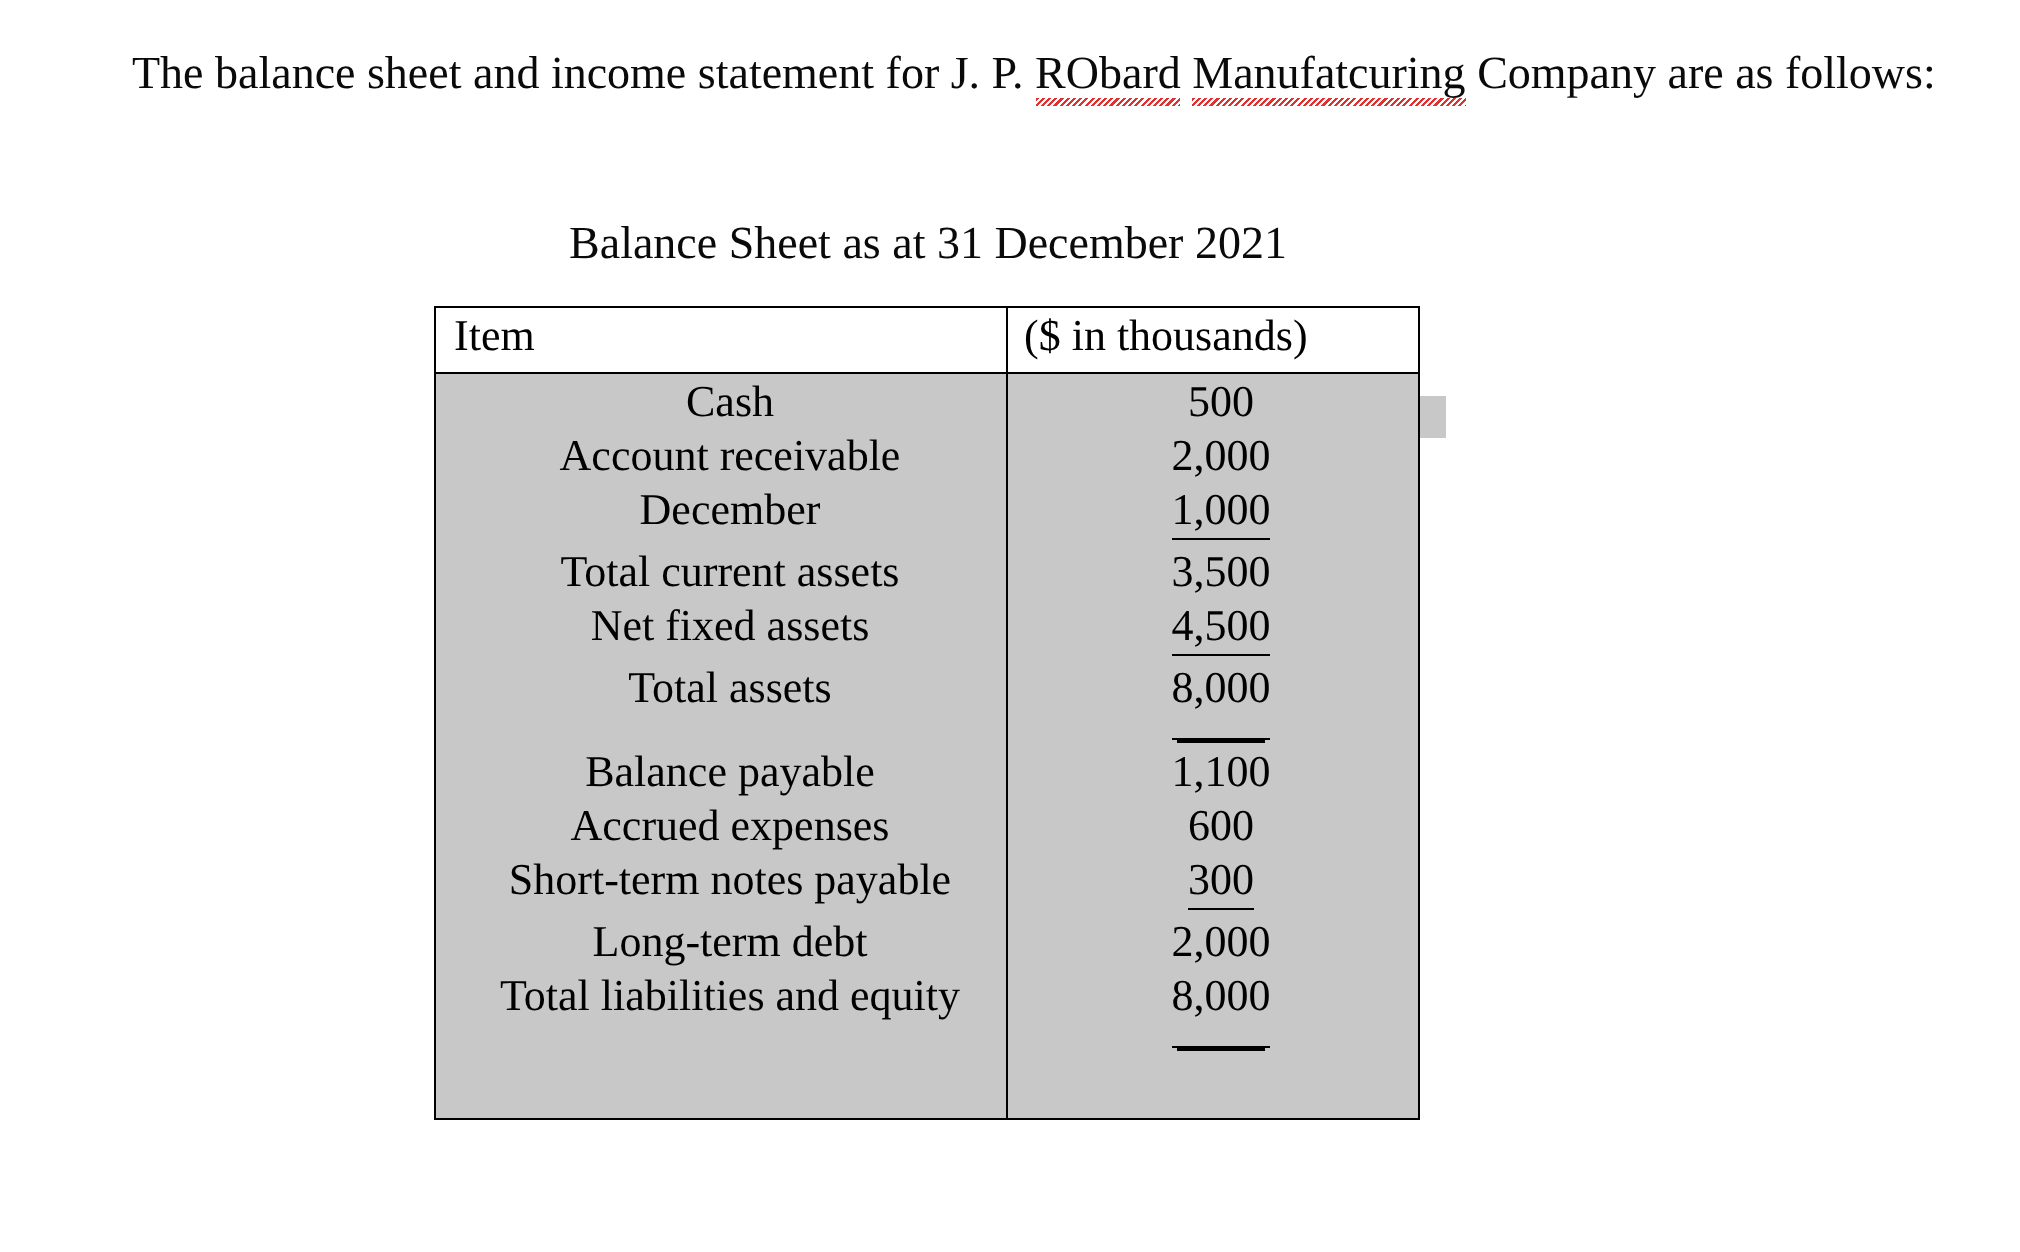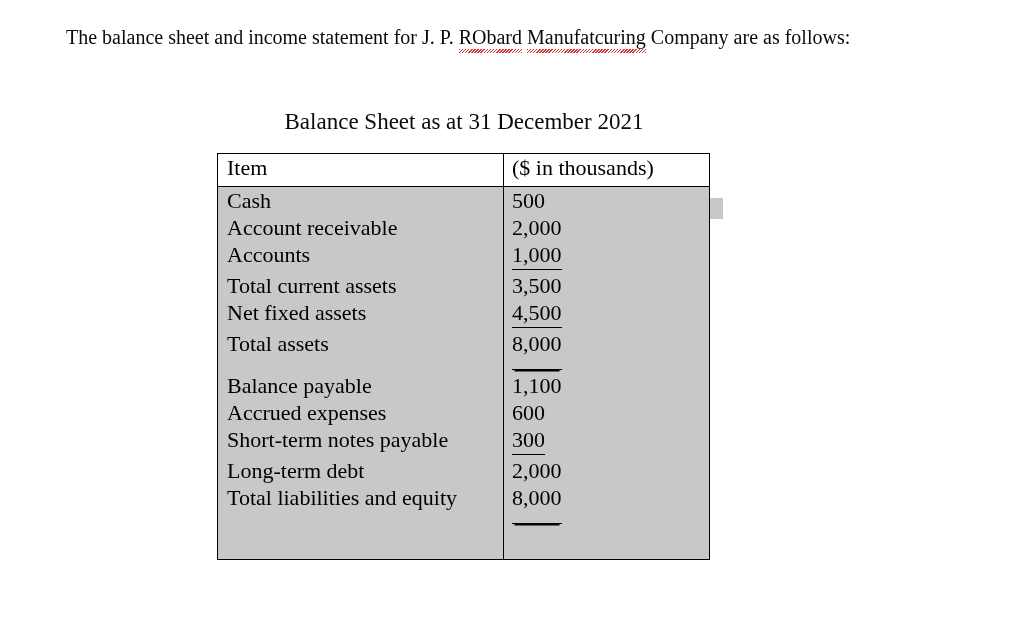--- a/index.html
+++ b/index.html
@@ -15,21 +15,21 @@
     font-family: "Liberation Serif", "DejaVu Serif", serif;
     color: #000000;
   }
 
   
   #intro-paragraph {
     position: absolute;
     left: 66px;
     top: 22px;
     width: 908px;
-    font-size: 20px;
+    font-size: 23px;
     line-height: 30px;
     text-align: justify;
     text-justify: inter-word;
     color: #0a0a0a;
   }
   #intro-paragraph .seg { white-space: pre; }
   .misspelled {
     position: relative;
     display: inline-block;
     white-space: pre;
@@ -91,21 +91,21 @@
   }
   #balance-table th.col-value,
   #balance-table td.col-value {
     border-left: 1.6px solid #000000;
     padding-left: 8px;
   }
   #balance-table tbody td {
     background: #c8c8c8;
     height: 22px;
   }
-  #balance-table tbody tr td { padding-top: 3px; padding-bottom: 2px; }
+  #balance-table tbody tr td { padding-top: 3px; padding-bottom: 2px; text-align: center; }
 
   .val-wrap { display: inline-block; position: relative; }
   .val-wrap.ul-1 { border-bottom: 1.5px solid #000000; padding-bottom: 3px; }
   .val-wrap.ul-2 {
     border-bottom: 1.5px solid #000000;
     padding-bottom: 14px;
     box-shadow: 0 4px 0 -2.5px #000000;
   }
 
   
@@ -149,21 +149,21 @@
     <tbody id="table-body">
         <tr>
           <td class="col-item">Cash</td>
           <td class="col-value"><span class="val-wrap">500</span></td>
         </tr>
         <tr>
           <td class="col-item">Account receivable</td>
           <td class="col-value"><span class="val-wrap">2,000</span></td>
         </tr>
         <tr>
-          <td class="col-item">Accounts</td>
+          <td class="col-item">December</td>
           <td class="col-value"><span class="val-wrap ul-1">1,000</span></td>
         </tr>
         <tr>
           <td class="col-item">Total current assets</td>
           <td class="col-value"><span class="val-wrap">3,500</span></td>
         </tr>
         <tr>
           <td class="col-item">Net fixed assets</td>
           <td class="col-value"><span class="val-wrap ul-1">4,500</span></td>
         </tr>

